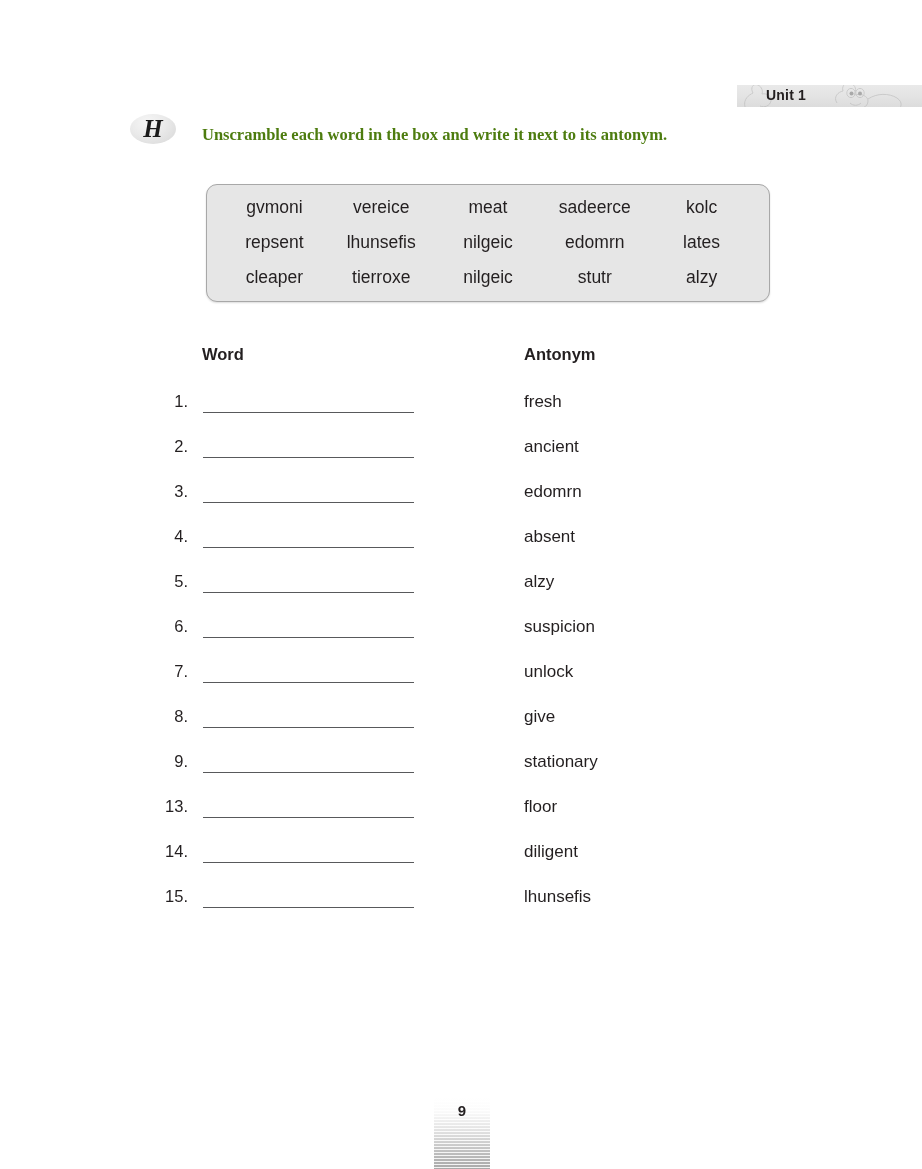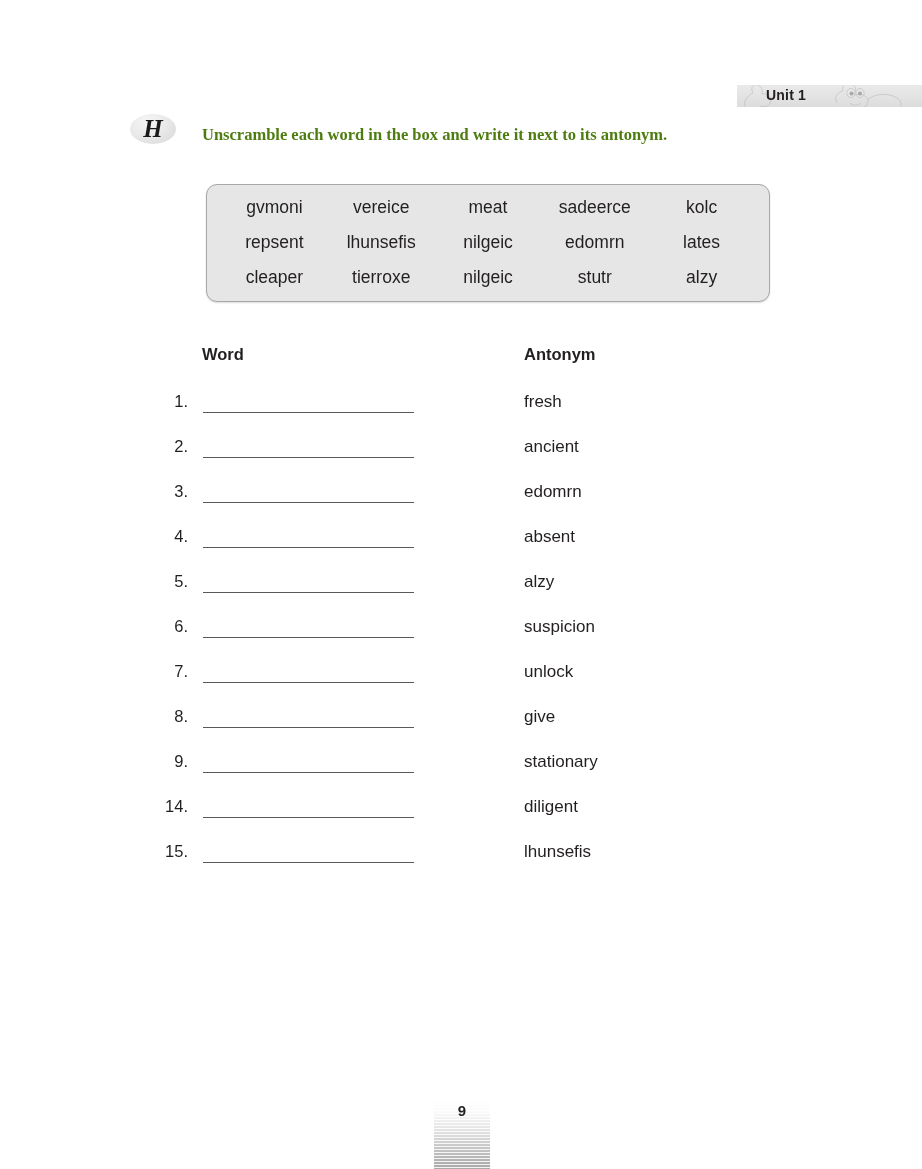--- a/index.html
+++ b/index.html
@@ -306,20 +306,25 @@
 
   <div class="answer-row">
     <div class="row-num">9.</div>
     <div class="row-line"></div>
     <div class="row-antonym">stationary</div>
   </div>
 
 
 
 
+  <div class="answer-row">
+    <div class="row-num">13.</div>
+    <div class="row-line"></div>
+    <div class="row-antonym">floor</div>
+  </div>
 
   <div class="answer-row">
     <div class="row-num">14.</div>
     <div class="row-line"></div>
     <div class="row-antonym">diligent</div>
   </div>
 
   <div class="answer-row">
     <div class="row-num">15.</div>
     <div class="row-line"></div>

